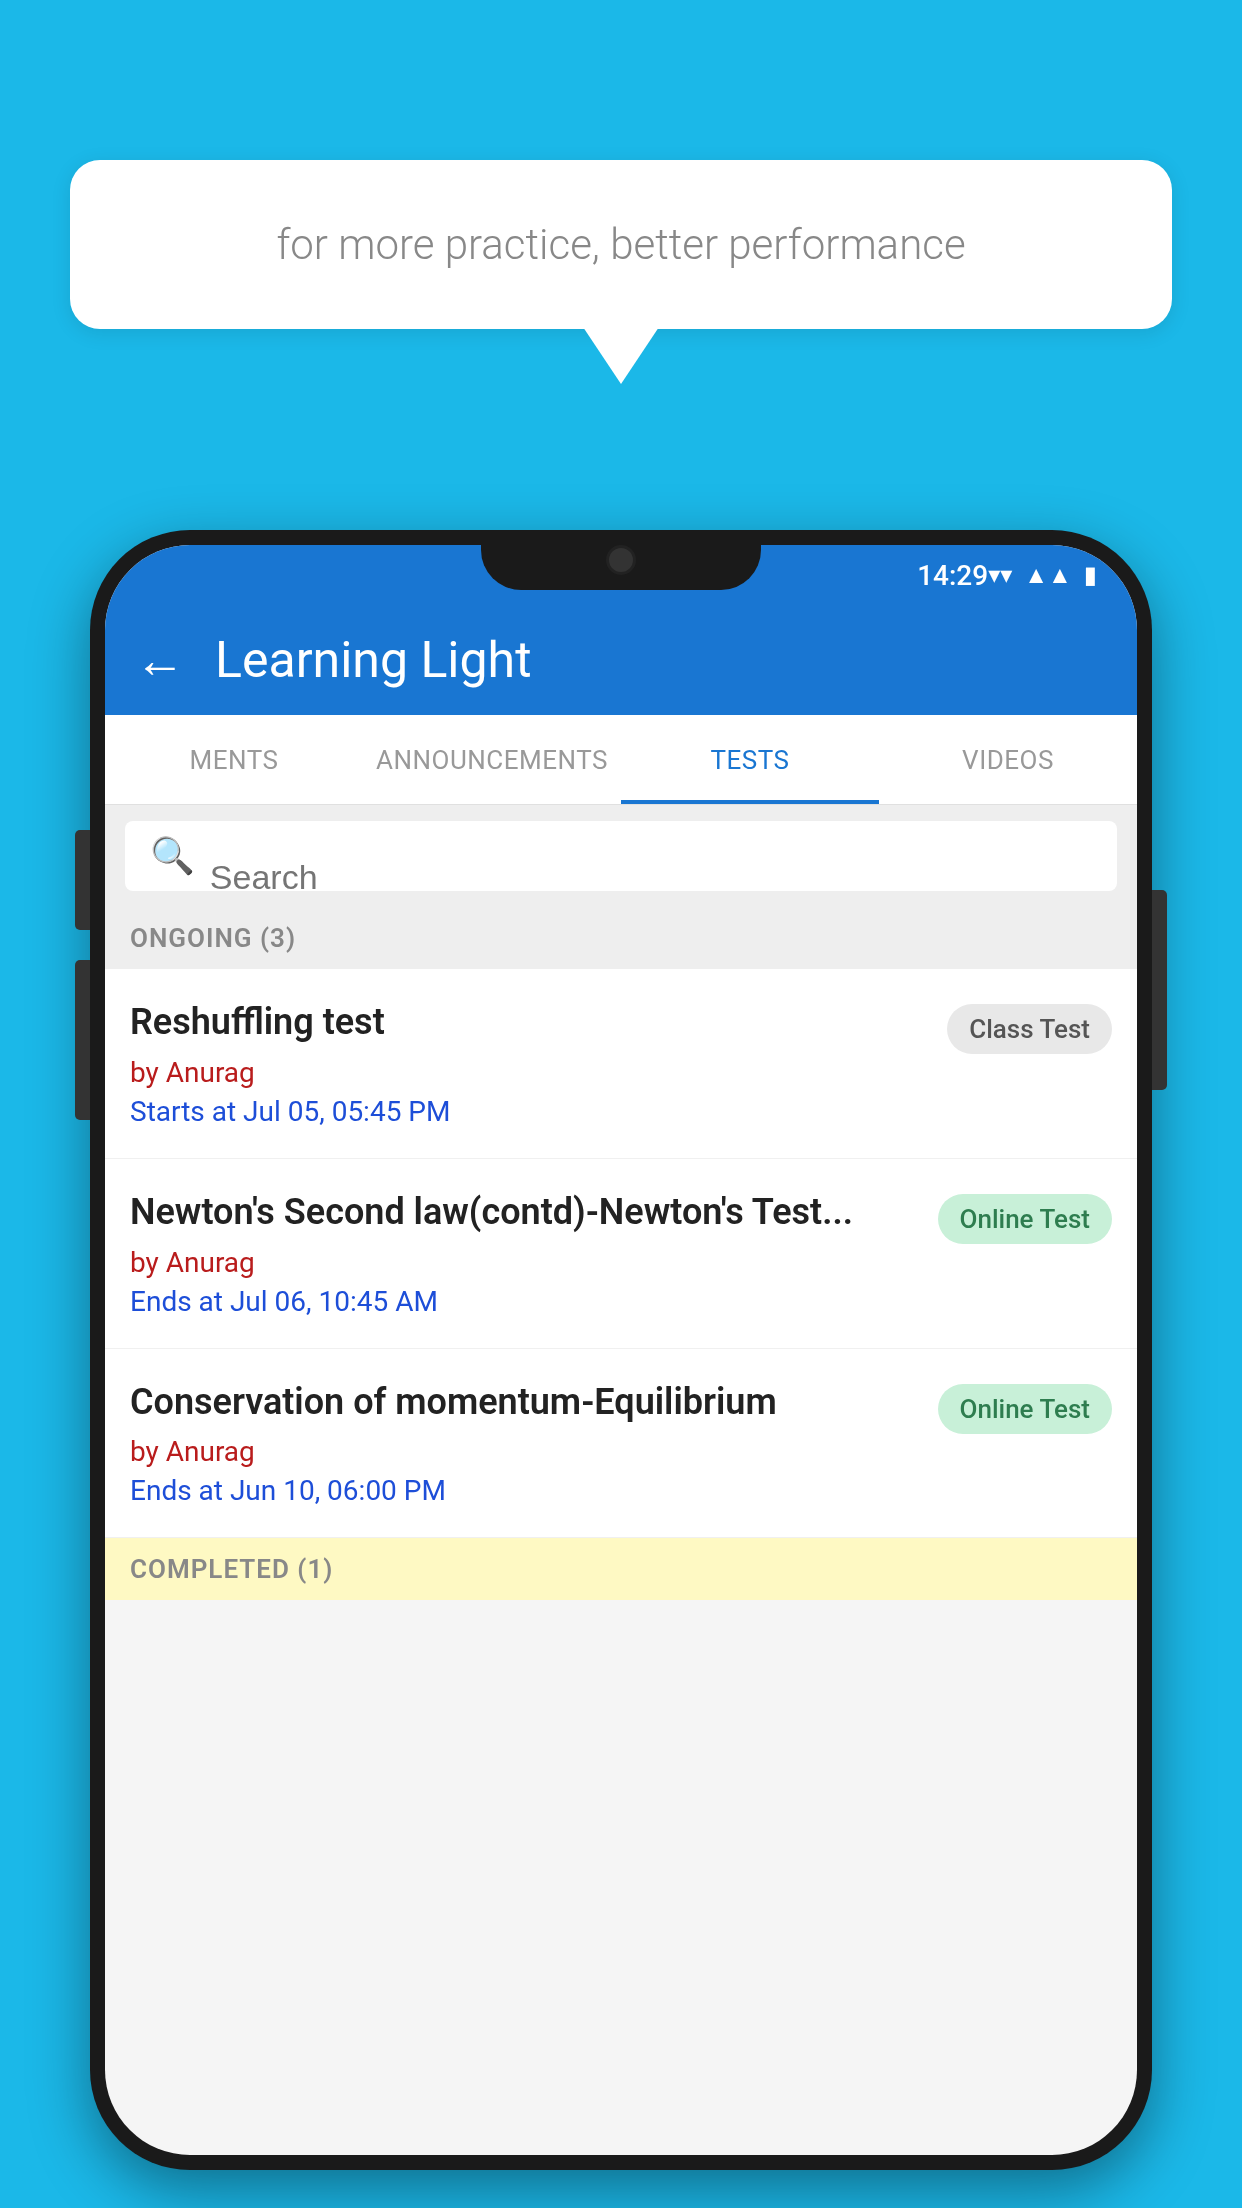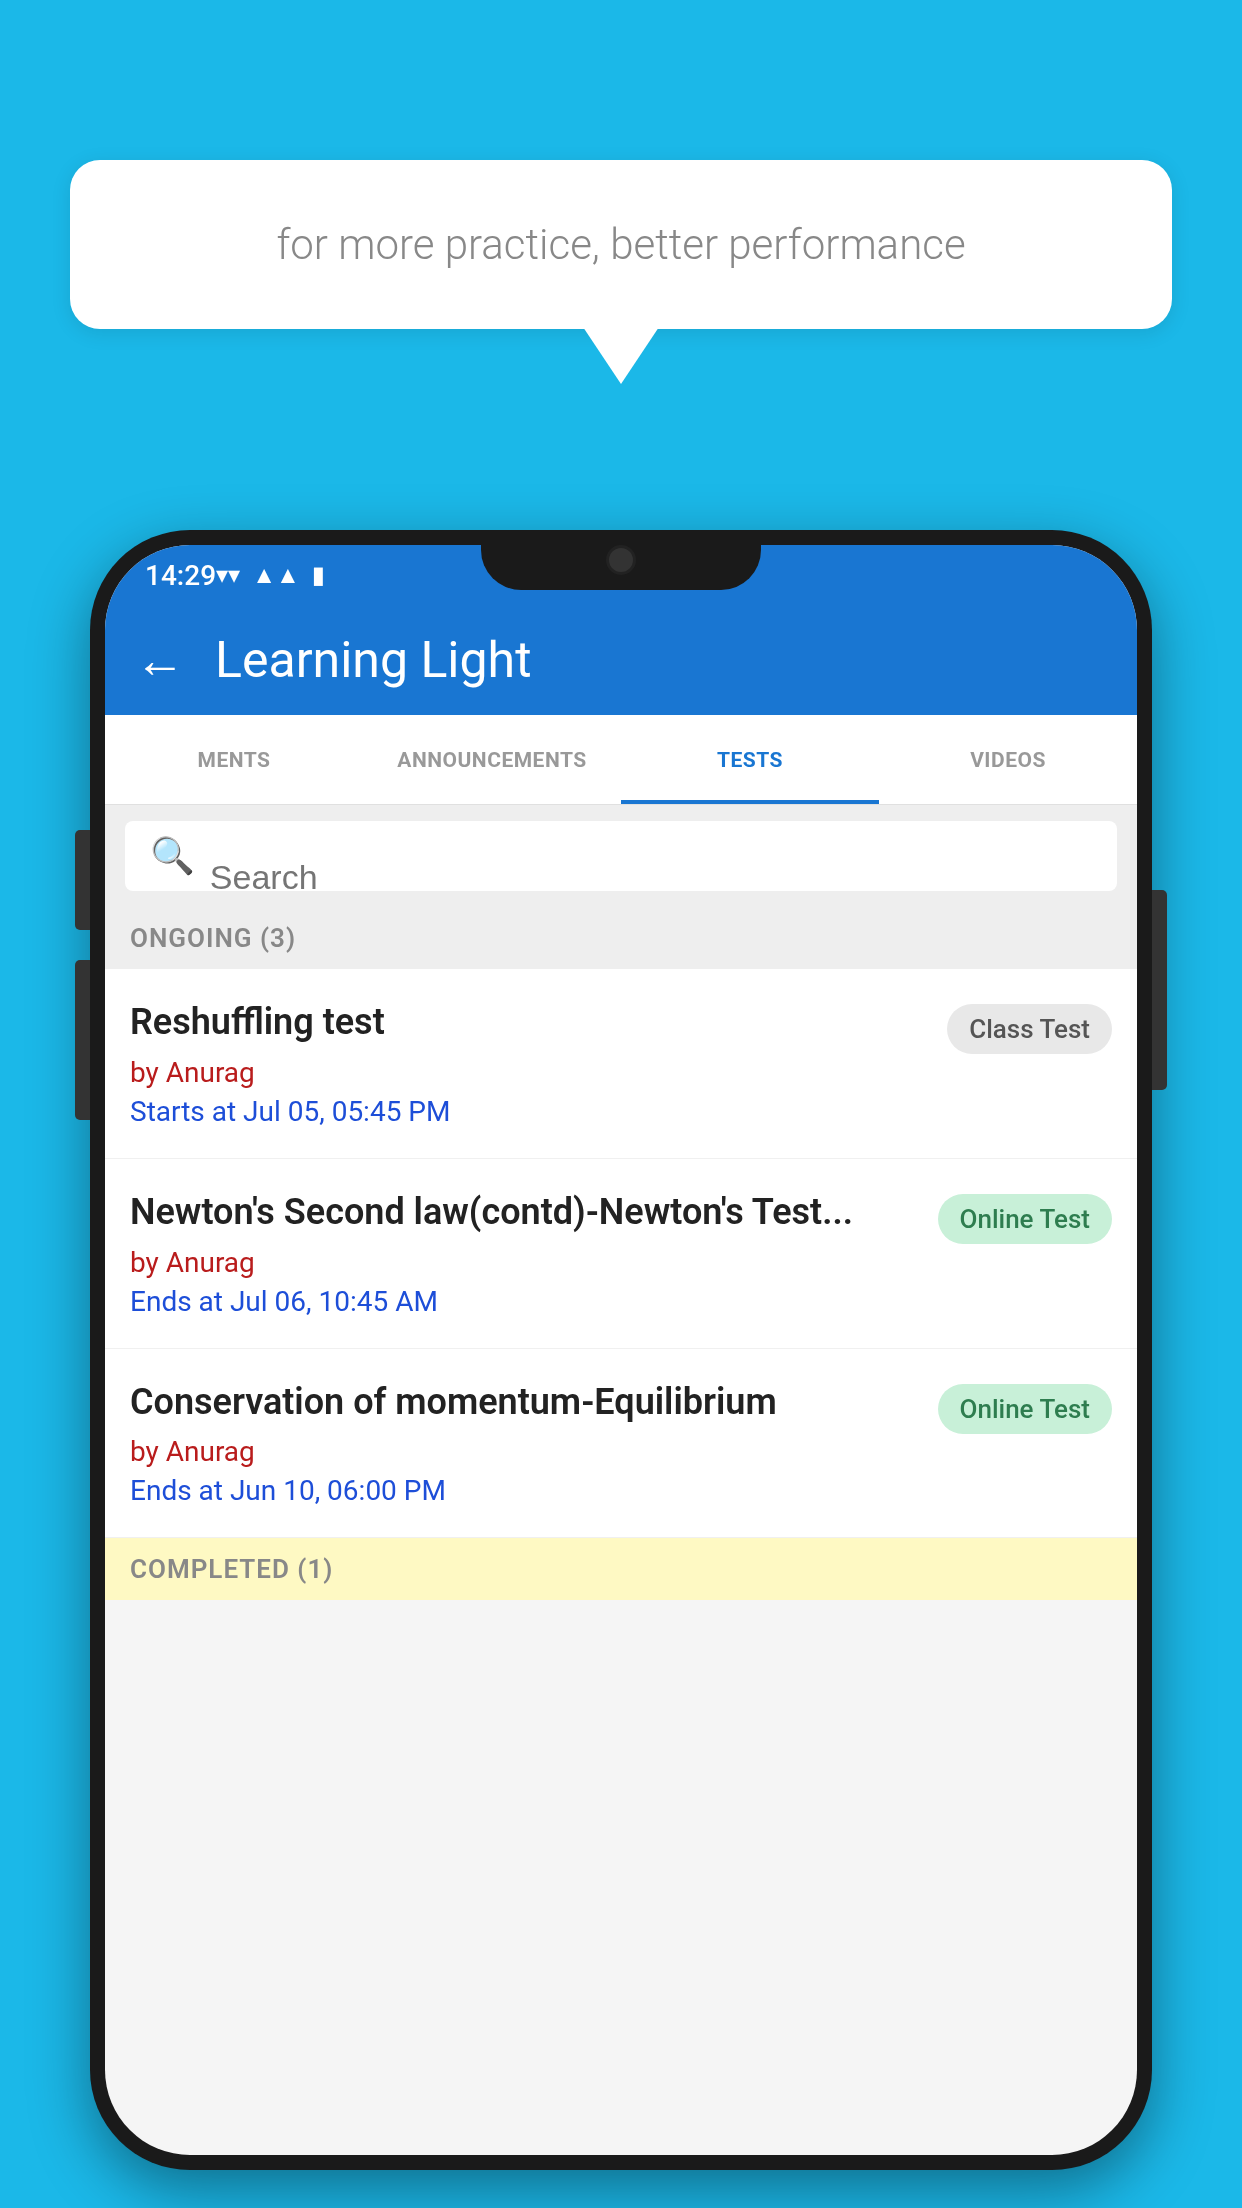--- a/index.html
+++ b/index.html
@@ -129,21 +129,21 @@
       overflow: hidden;
       position: relative;
     }
 
     
     .status-bar {
       background: #1976d2;
       height: 60px;
       display: flex;
       align-items: center;
-      justify-content: flex-start;
+      justify-content: flex-end;
       padding: 0 40px;
     }
     .status-time {
       color: white;
       font-size: 28px;
       font-weight: 500;
     }
     .status-icons {
       display: flex;
       align-items: center;
@@ -180,22 +180,22 @@
       height: 90px;
       display: flex;
       align-items: stretch;
       border-bottom: 1px solid #e0e0e0;
     }
     .tab-item {
       flex: 1;
       display: flex;
       align-items: center;
       justify-content: center;
-      font-size: 21px;
-      font-weight: 700;
+      font-size: 26px;
+      font-weight: 400;
       color: #999;
       cursor: pointer;
       position: relative;
       letter-spacing: 0.5px;
     }
     .tab-item.active {
       color: #1976d2;
     }
     .tab-item.active::after {
       content: '';

